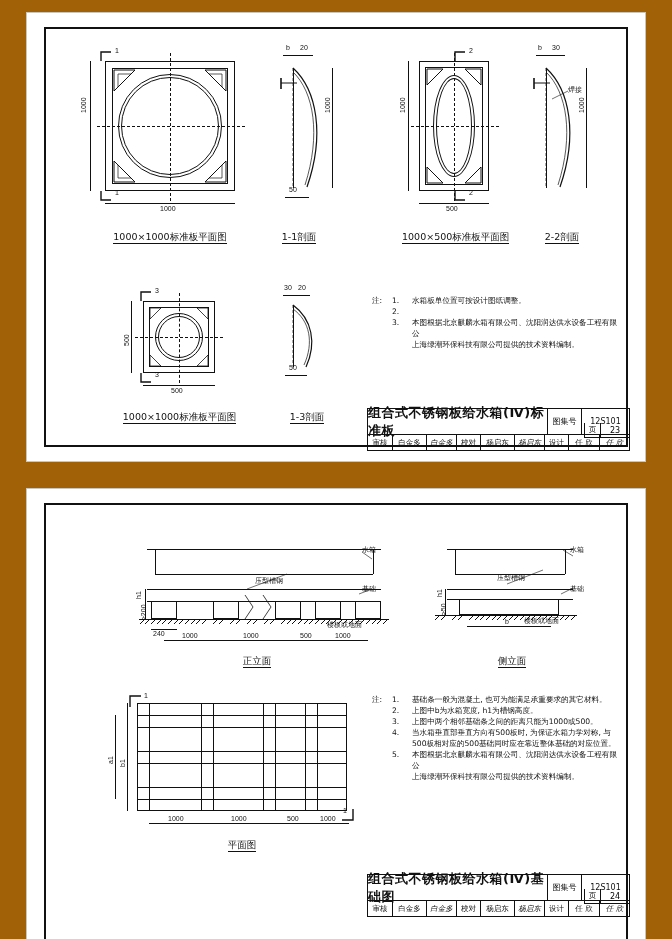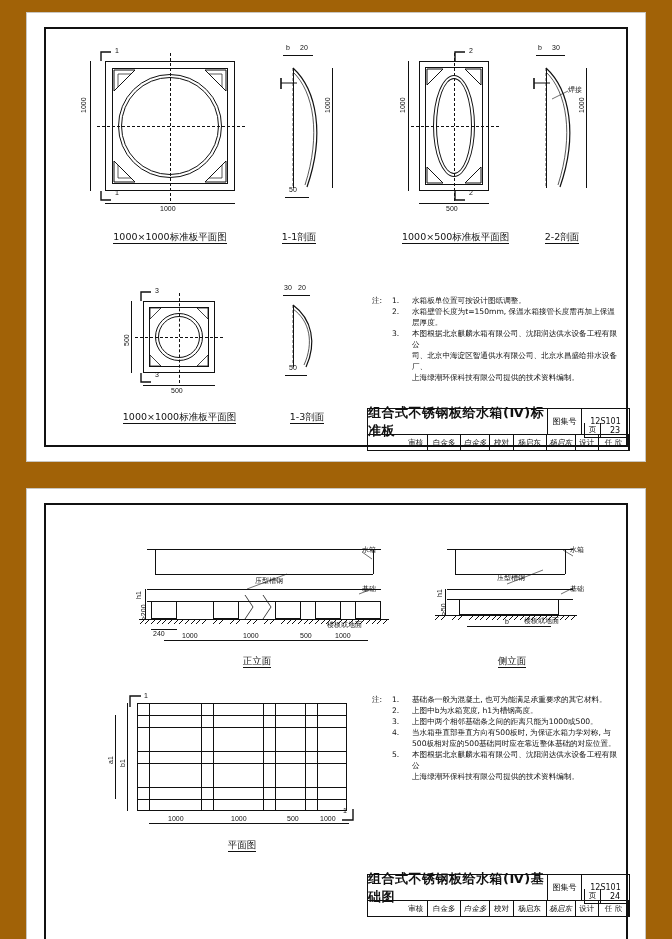--- a/index.html
+++ b/index.html
@@ -98,21 +98,21 @@
   }
   .tb-sub { display: flex; height: 15px; }
   .tb-sub > div {
     display: flex; align-items: center; justify-content: center;
     font-family: "DejaVu Sans", sans-serif;
     font-size: 7.5px; color: #111;
     border-left: 1px solid #111;
     white-space: nowrap;
     overflow: hidden;
   }
-  .tb-sub > div:first-child { border-left: none; margin-left: 36px; }
+  .tb-sub > div:first-child { border-left: none; }
   .hand { font-style: italic; font-family: "DejaVu Serif", serif; }
 
   
   .ground {
     position: absolute;
     background: repeating-linear-gradient(
       -45deg, #111 0 0.6px, rgba(0,0,0,0) 0.6px 4px);
     height: 5px;
   }
 </style>
@@ -279,29 +279,24 @@
     </div>
 
     <div class="notes" style="left:345px; top:282px; width:250px;">
       <div class="row">
         <div class="num">注:</div>
         <div class="num">1.</div>
         <div class="txt">水箱板单位置可按设计图纸调整。</div>
       </div>
       <div class="row ind">
         <div class="num">2.</div>
-        <div class="txt">水箱壁管长度为t=150mm, 保温水箱接管长度需再加上保温层厚度。</div>
       </div>
       <div class="row ind">
         <div class="num">3.</div>
         <div class="txt">本图根据北京麒麟水箱有限公司、沈阳润达供水设备工程有限公</div>
-      </div>
-      <div class="row ind">
-        <div class="num"></div>
-        <div class="txt">司、北京中海淀区智通供水有限公司、北京水昌盛给排水设备厂、</div>
       </div>
       <div class="row ind">
         <div class="num"></div>
         <div class="txt">上海绿潮环保科技有限公司提供的技术资料编制。</div>
       </div>
     </div>
 
     <div class="titleblock" style="left:340px; top:395px; width:263px;">
       <div class="tb-main">
         <div class="tb-title">组合式不锈钢板给水箱(Ⅳ)标准板</div>

